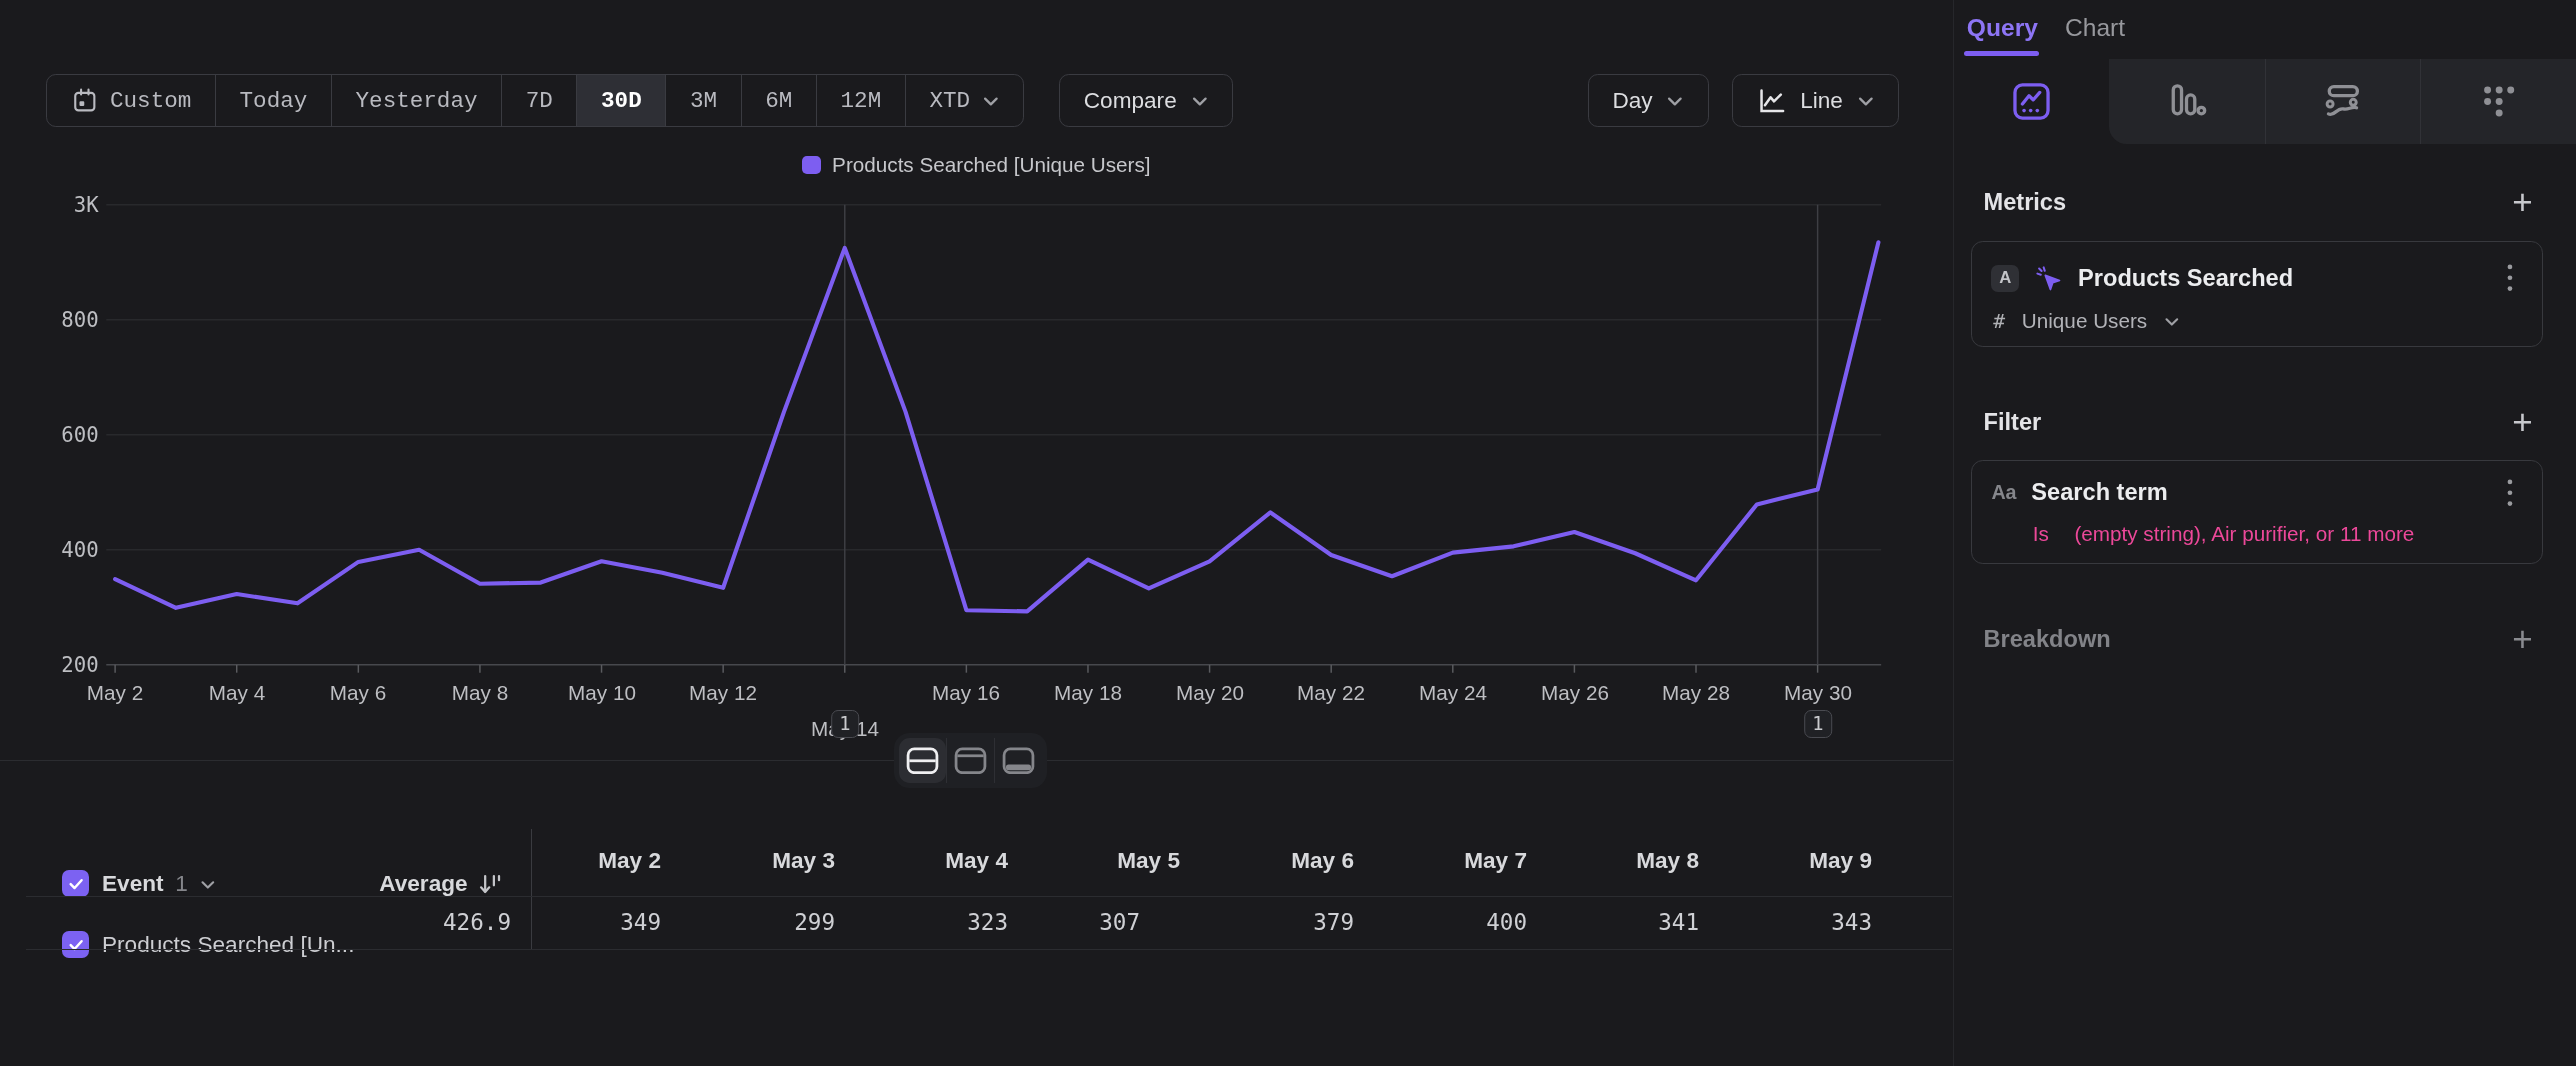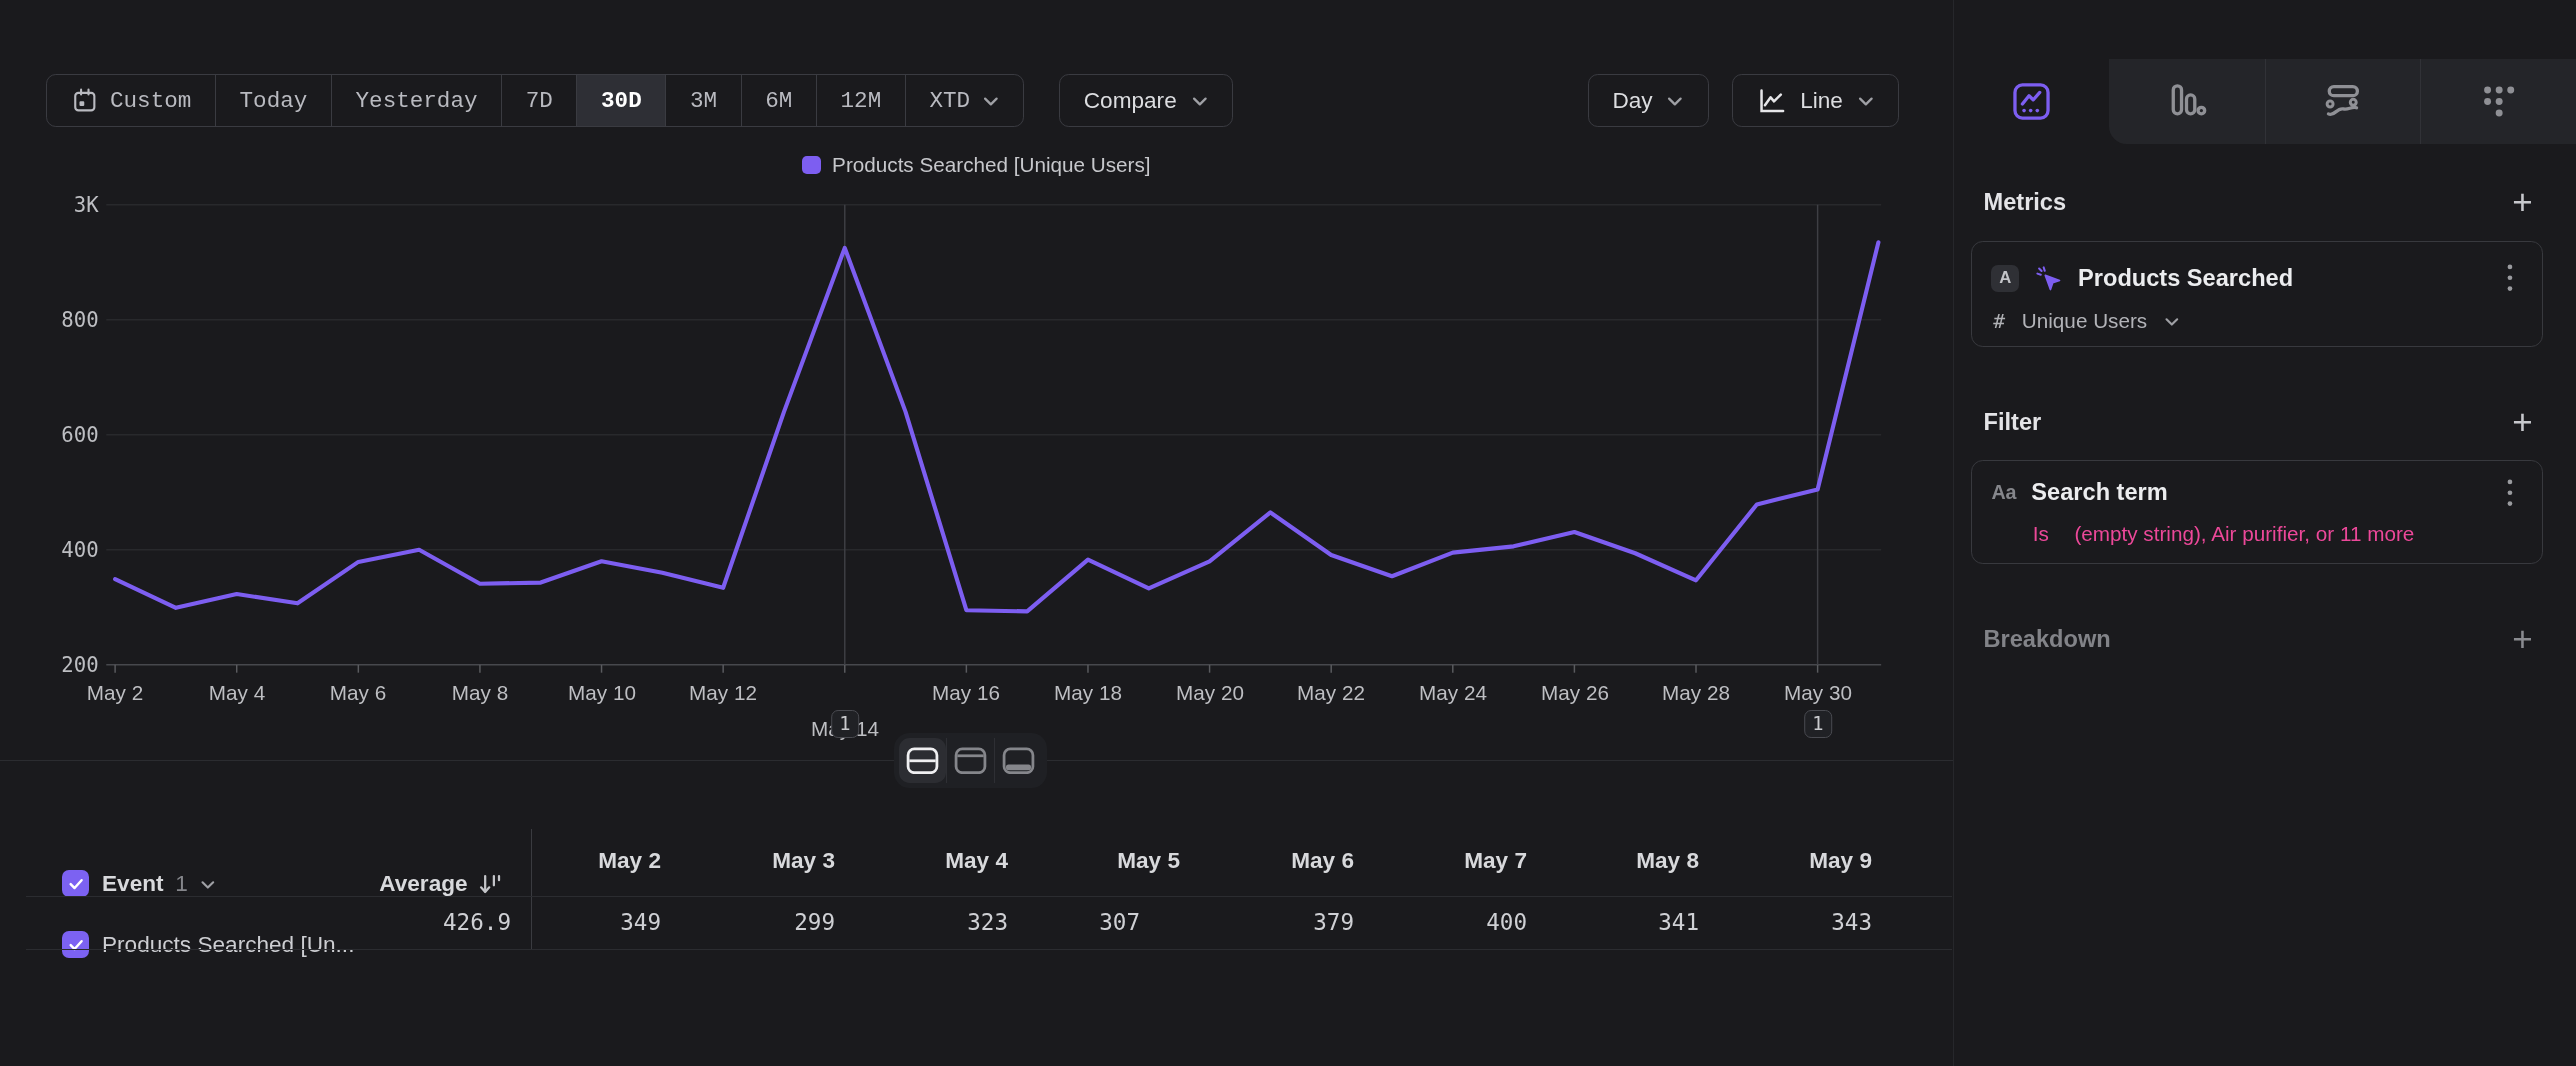--- a/index.html
+++ b/index.html
@@ -293,20 +293,25 @@
           <div class="t-cell val mono" style="left: 973px; top: 99px;">307</div>
           <div class="t-cell val mono" style="left: 1187px; top: 99px;">379</div>
           <div class="t-cell val mono" style="left: 1360px; top: 99px;">400</div>
           <div class="t-cell val mono" style="left: 1532px; top: 99px;">341</div>
           <div class="t-cell val mono" style="left: 1705px; top: 99px;">343</div>
         </div>
     </div>
   </div>
 
   <div class="sidebar">
+    <div class="sb-tabs">
+      <span class="sb-tab query">Query</span>
+      <span class="sb-tab chart">Chart</span>
+      <span class="sb-tab-underline"></span>
+    </div>
 
     <div class="view-strip">
       <div class="inactive-bg"></div>
       <button class="view-tab active" style="left:0">
         <svg width="43" height="43" viewBox="0 0 26 26">
             <rect x="3" y="3" width="20" height="20" rx="4.5" fill="none" stroke="currentColor" stroke-width="2"></rect>
             <polyline points="7.5,14.5 11.5,9.5 14,12 18,7.5" fill="none" stroke="currentColor" stroke-width="2" stroke-linecap="round" stroke-linejoin="round"></polyline>
             <circle cx="8.5" cy="18.5" r="1.1" fill="currentColor"></circle>
             <circle cx="12.5" cy="18.5" r="1.1" fill="currentColor"></circle>
             <circle cx="16.5" cy="18.5" r="1.1" fill="currentColor"></circle>

